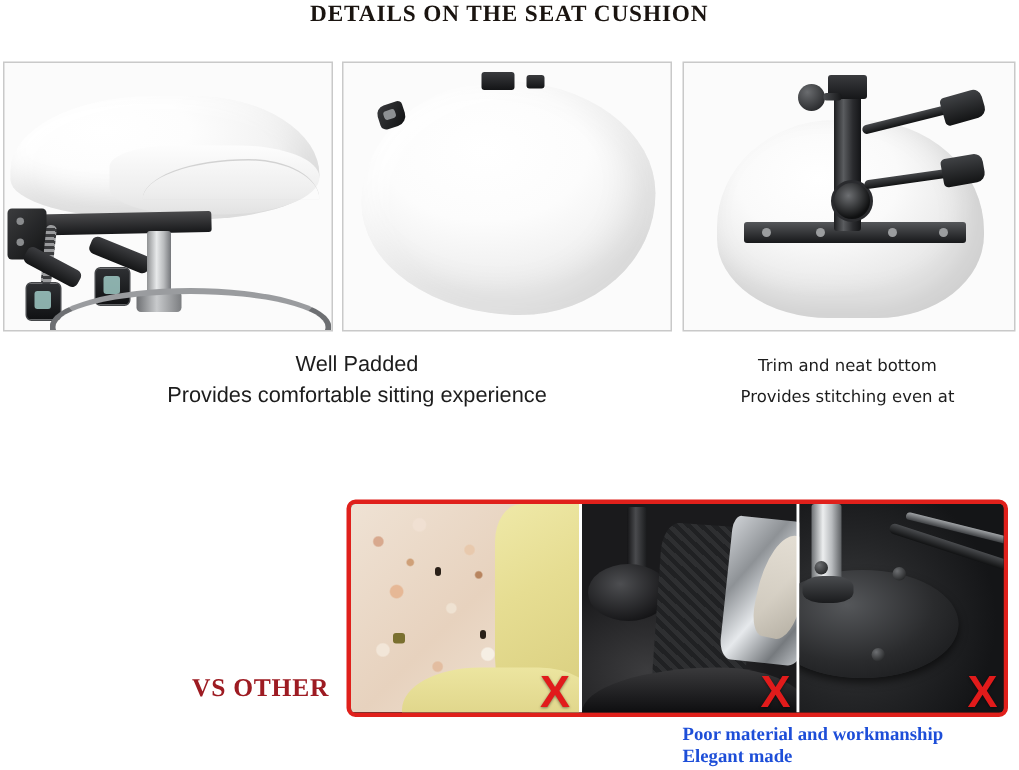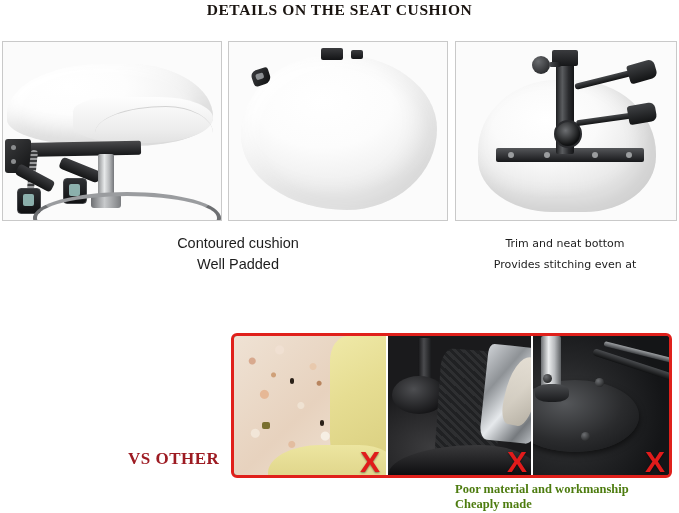--- a/index.html
+++ b/index.html
@@ -340,21 +340,21 @@
     font-family:"Liberation Sans", sans-serif;
     line-height:1;
     text-shadow:0 1px 2px rgba(0,0,0,.45);
   }
 
   
   .badcap{
     position:absolute;left:455px;top:482px;width:224px;
     font-family:"Liberation Serif", serif;
     font-weight:bold;font-size:12.5px;line-height:15px;
-    color:#4d7c0f;
+    color:#1d4ed8;
   }
   .badcap div{white-space:nowrap;}
 </style>
 </head>
 <body>
 
 <div class="page">
 
   <div class="title">DETAILS ON THE SEAT CUSHION</div>
 
@@ -405,22 +405,22 @@
         <div class="hub"></div>
         <div class="arm a1"></div>
         <div class="arm a2"></div>
         <div class="paddle p-a"></div>
         <div class="paddle p-b"></div>
       </div>
     </div>
   </div>
 
   <div class="cap left">
-    <div>Contoured cushion</div>
     <div>Well Padded</div>
+    <div>Provides comfortable sitting experience</div>
   </div>
 
   <div class="cap right">
     <div>Trim and neat bottom</div>
     <div>Provides stitching even at</div>
   </div>
 
   <div class="vs">VS OTHER</div>
 
   <div class="vsframe">
@@ -458,16 +458,16 @@
         <span class="screw s1"></span>
         <span class="screw s2"></span>
         <span class="screw s3"></span>
       </div>
       <div class="xmark">X</div>
     </div>
   </div>
 
   <div class="badcap">
     <div>Poor material and workmanship</div>
-    <div>Cheaply made</div>
+    <div>Elegant made</div>
   </div>
 
 </div>
 
 </body></html>

